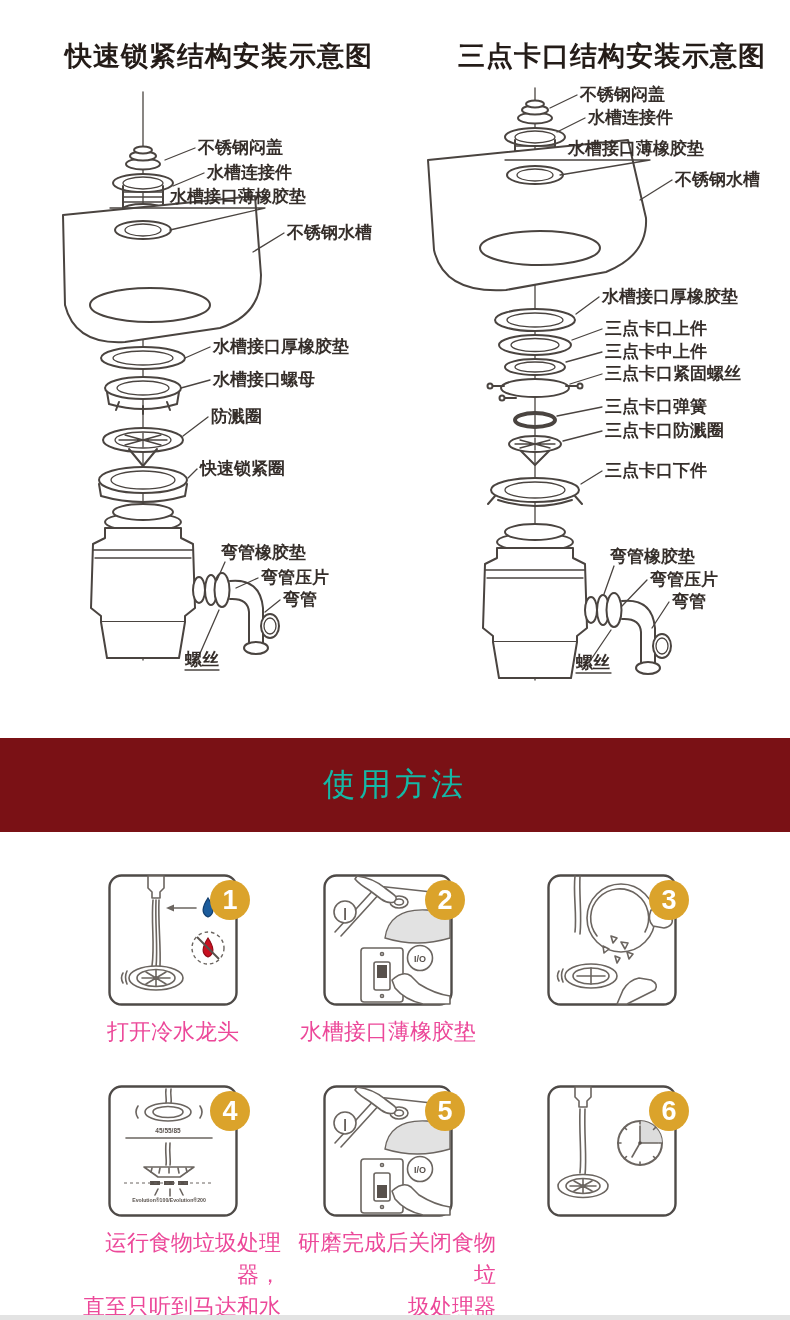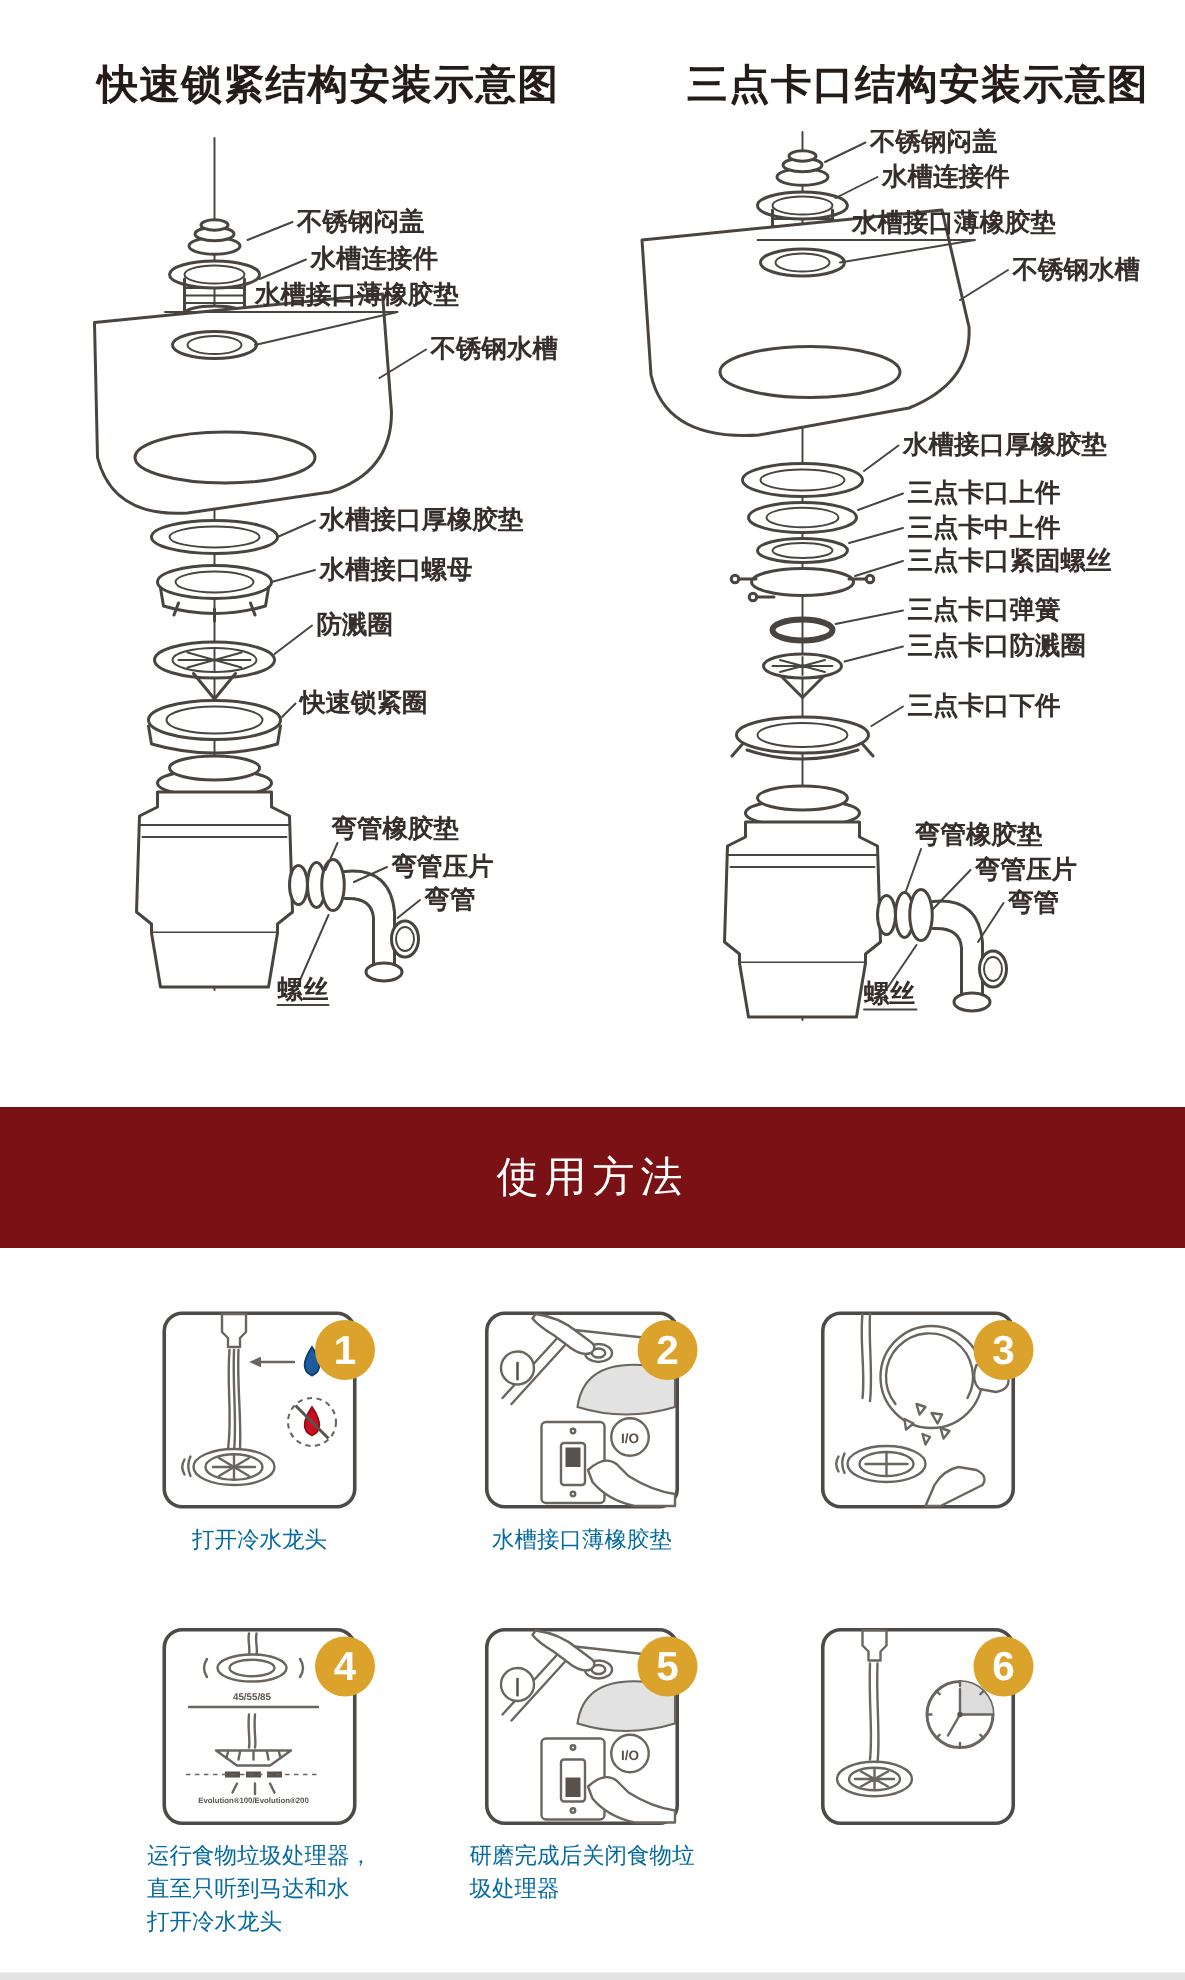--- a/index.html
+++ b/index.html
@@ -8,29 +8,29 @@
 
   .diag-title{position:absolute;font-size:27px;font-weight:700;color:#241c18;letter-spacing:1px;white-space:nowrap;}
   .dsvg{position:absolute;}
 
   .ln{fill:none;stroke:#4a4440;stroke-width:2;stroke-linecap:round;stroke-linejoin:round;}
   .ln1{fill:none;stroke:#4a4440;stroke-width:1.3;stroke-linecap:round;}
   .fw{fill:#ffffff;stroke:#4a4440;stroke-width:2;stroke-linejoin:round;}
   .plabel{font-size:17px;font-weight:700;fill:#352e2a;}
 
   .banner{position:absolute;left:0;top:738px;width:790px;height:94px;background:#7a1115;display:flex;align-items:center;justify-content:center;}
-  .banner-text{color:#ffffff;font-size:28px;letter-spacing:4px;font-weight:400;}
+  .banner-text{color:#14b8a6;font-size:32px;letter-spacing:4px;font-weight:400;}
 
   .step{position:absolute;width:216px;display:flex;flex-direction:column;align-items:center;}
   .frame-wrap{position:relative;width:130px;height:132px;}
   .frame-svg{position:absolute;left:0;top:0;}
   .badge{position:absolute;top:6px;right:-12px;width:40px;height:40px;border-radius:50%;
          background:#dba32b;color:#fff;font-size:27px;font-weight:700;
          display:flex;align-items:center;justify-content:center;}
-  .caption{margin-top:10px;font-size:15px;line-height:1.45;color:#0369a1;text-align:left;white-space:pre-line;}
+  .caption{margin-top:10px;font-size:22px;line-height:1.45;color:#ec4899;text-align:right;white-space:pre-line;}
 
   .s-ln{fill:none;stroke:#6b6560;stroke-width:1.6;stroke-linecap:round;stroke-linejoin:round;}
   .s-fw{fill:#ffffff;stroke:#6b6560;stroke-width:1.6;stroke-linejoin:round;}
   .sym{font-weight:700;fill:#58514c;}
   .frame-rect{fill:none;stroke:#4e4a47;stroke-width:2.4;}
 
   .bottom-strip{position:absolute;left:0;top:1315px;width:790px;height:5px;background:#e3e3e3;}
 </style>
 </head>
 <body>

